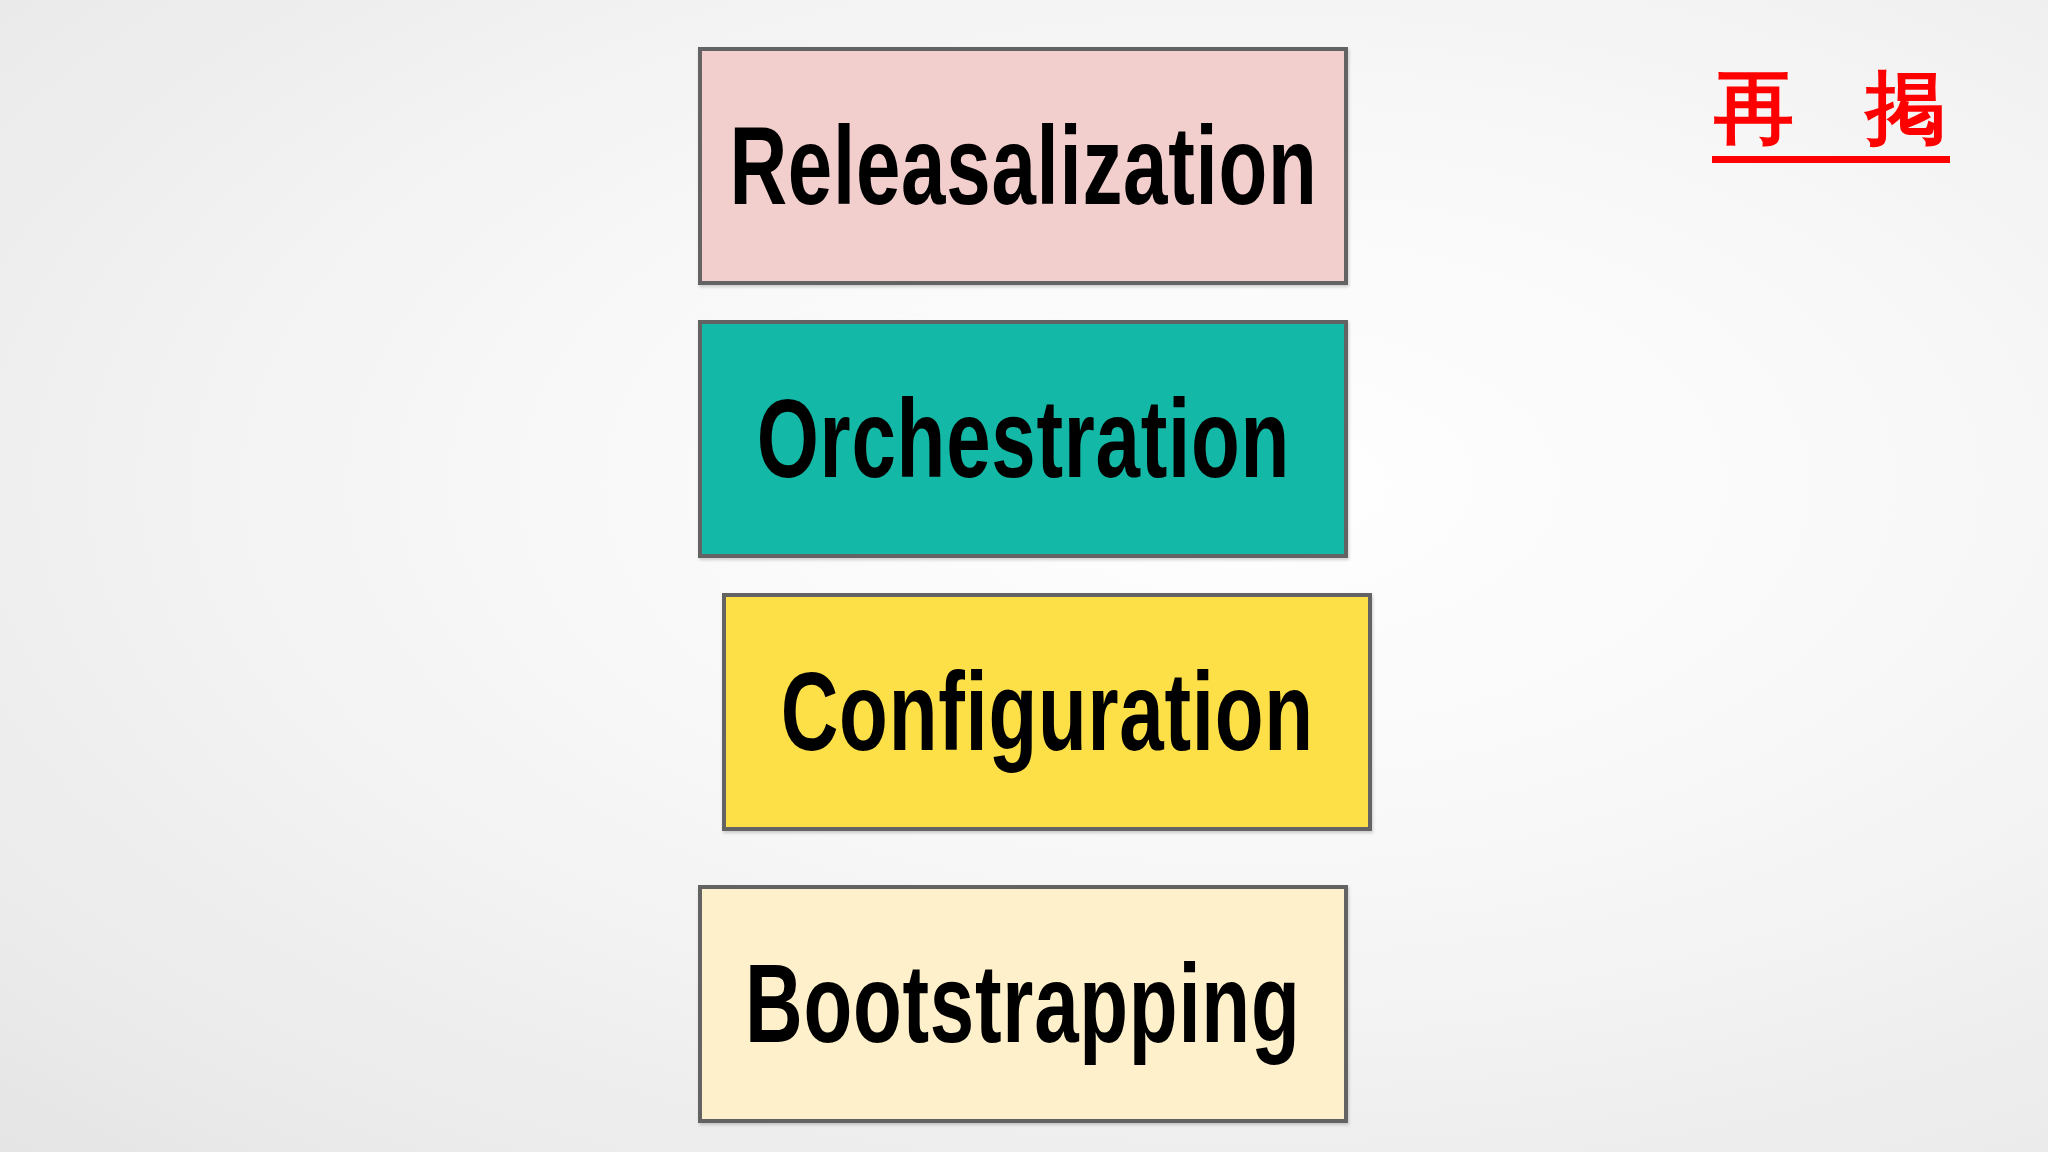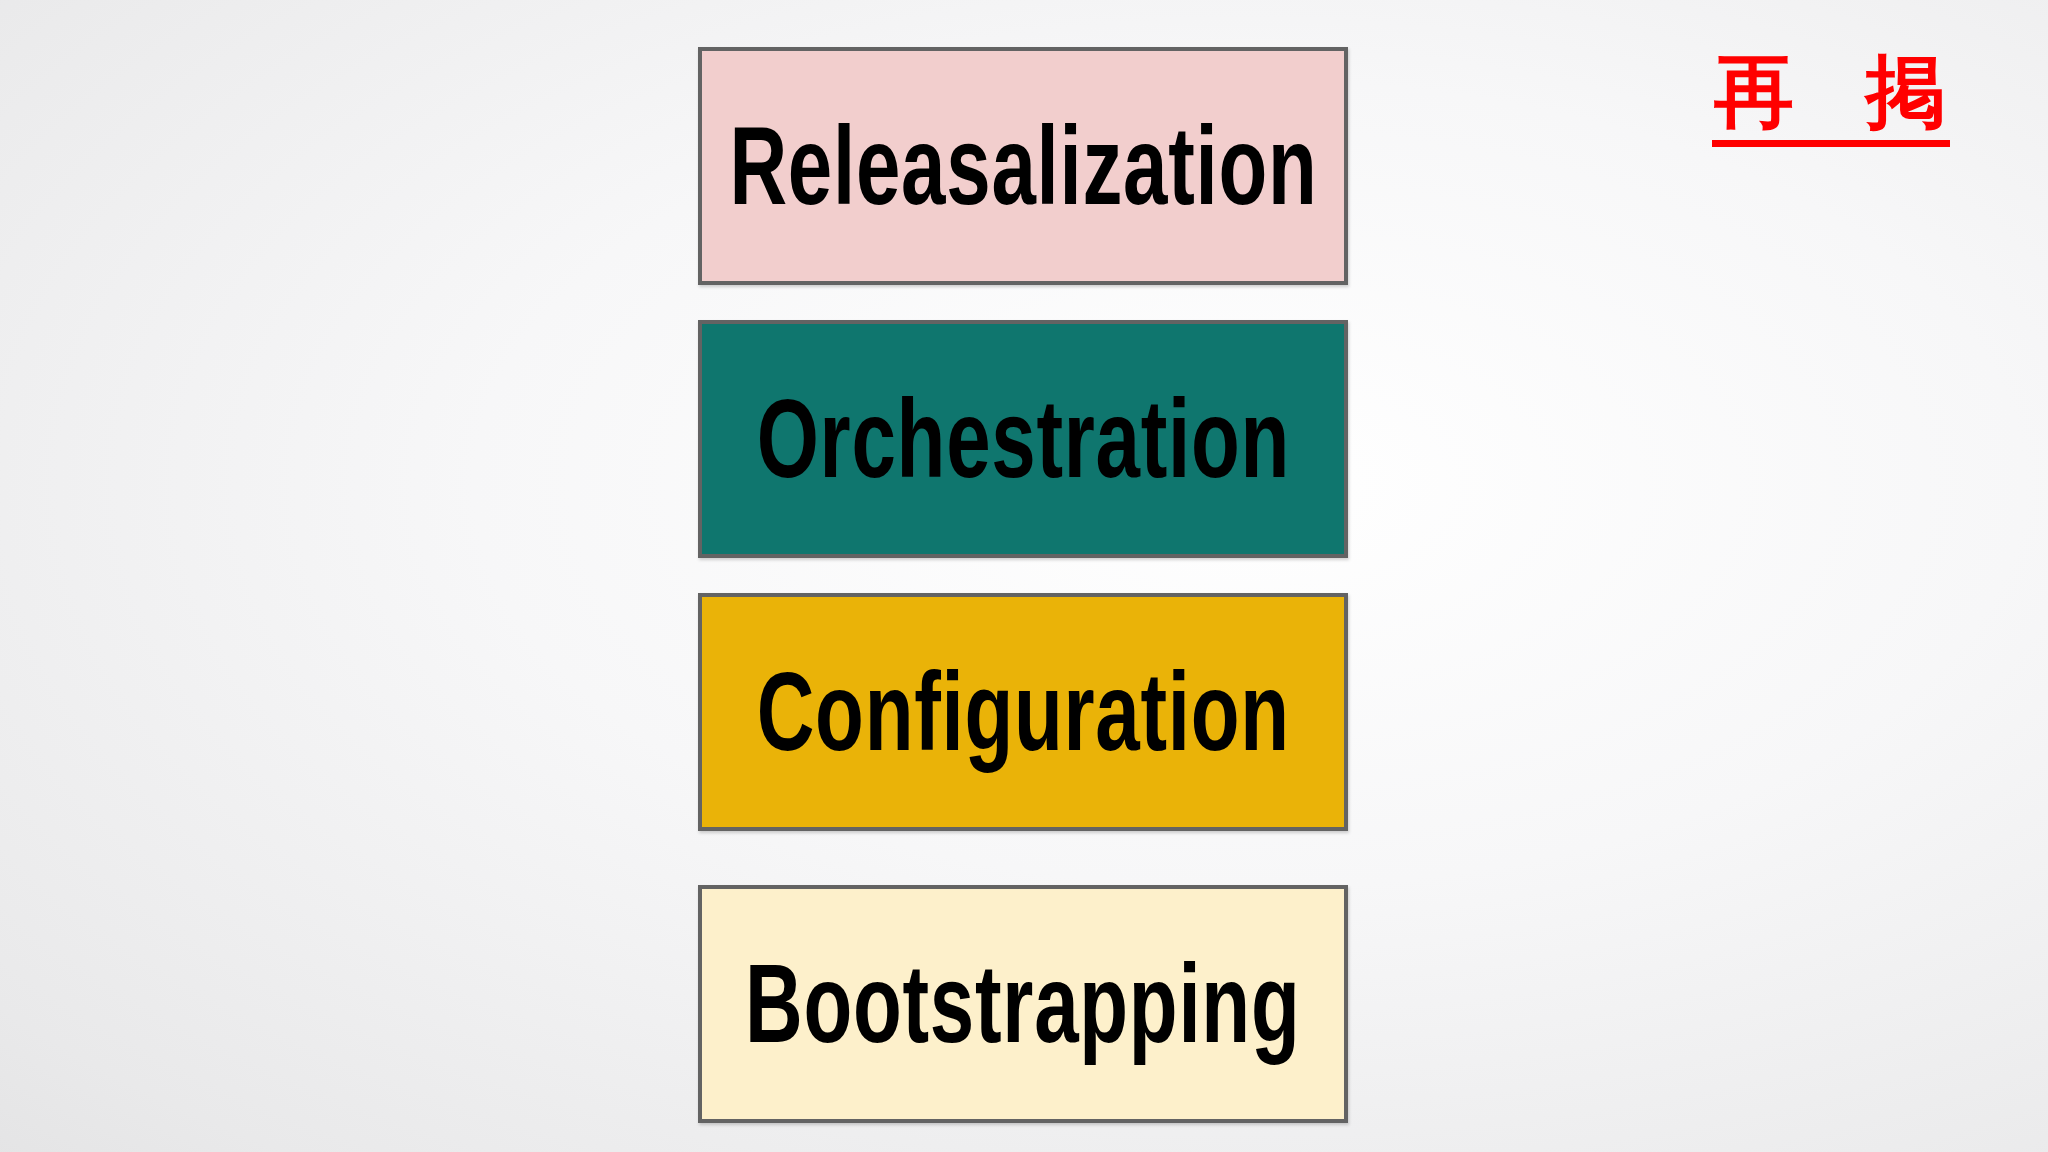--- a/index.html
+++ b/index.html
@@ -43,45 +43,45 @@
     letter-spacing: 1px;
     white-space: nowrap;
     transform: scaleX(0.72);   
     transform-origin: center center;
   }
 
   
   .annotation {
     position: absolute;
     left: 1712px;
-    top: 52px;
+    top: 68px;
     font-family: "DejaVu Sans", "Liberation Sans", sans-serif;
     font-size: 80px;
     line-height: 1;
     font-weight: bold;
     white-space: nowrap;
     word-spacing: 44px;          
     padding: 0 4px 8px 2px;
     border-bottom: 7px solid currentColor;  
   }
 </style>
 </head>
 <body>
 
 <div>
 
   <div class="box b1" style="background: rgb(242, 206, 205);">
     <span class="box-label">Releasalization</span>
   </div>
 
-  <div class="box b2" style="background: #0f766e;">
+  <div class="box b2" style="background: #14b8a6;">
     <span class="box-label">Orchestration</span>
   </div>
 
-  <div class="box b3" style="background: #eab308;">
+  <div class="box b3" style="background: #fde047; margin-left: 24px;">
     <span class="box-label">Configuration</span>
   </div>
 
   <div class="box b4" style="background: rgb(253, 240, 203);">
     <span class="box-label">Bootstrapping</span>
   </div>
 
   <div class="annotation" style="color: rgb(255, 0, 0);">再 掲</div>
 
 </div>

